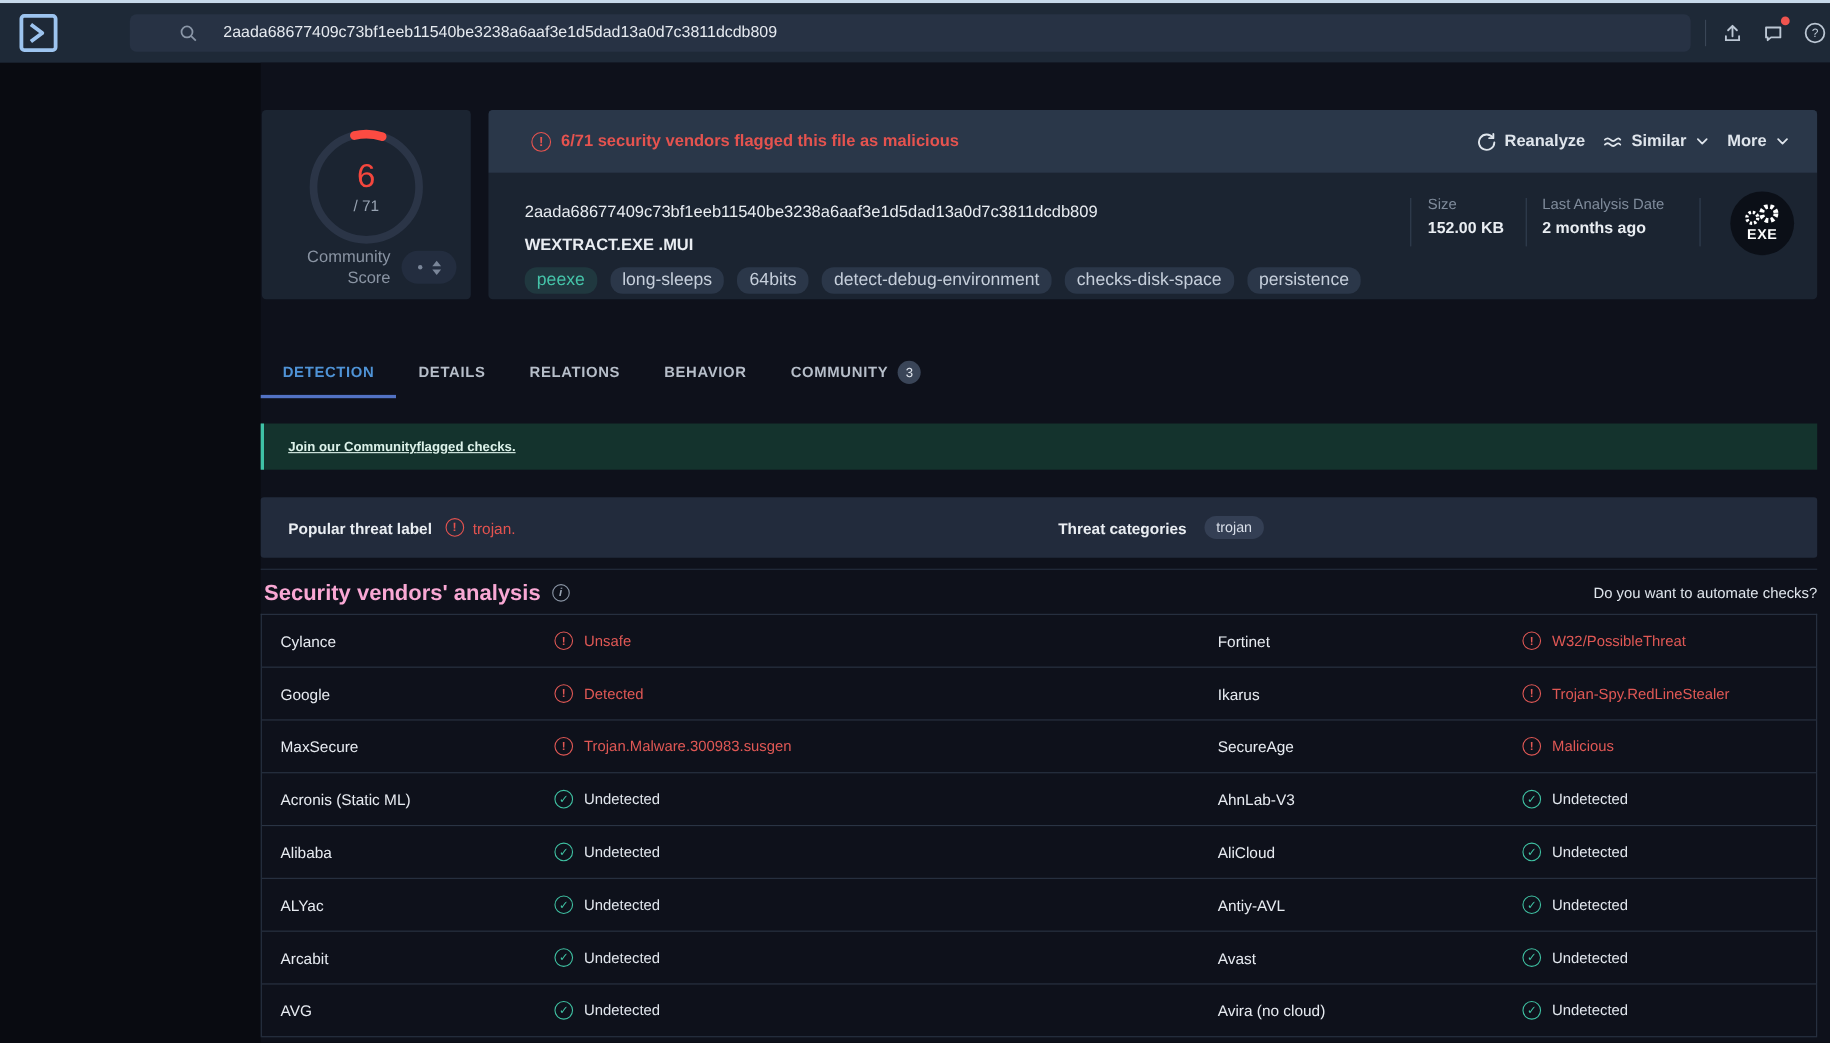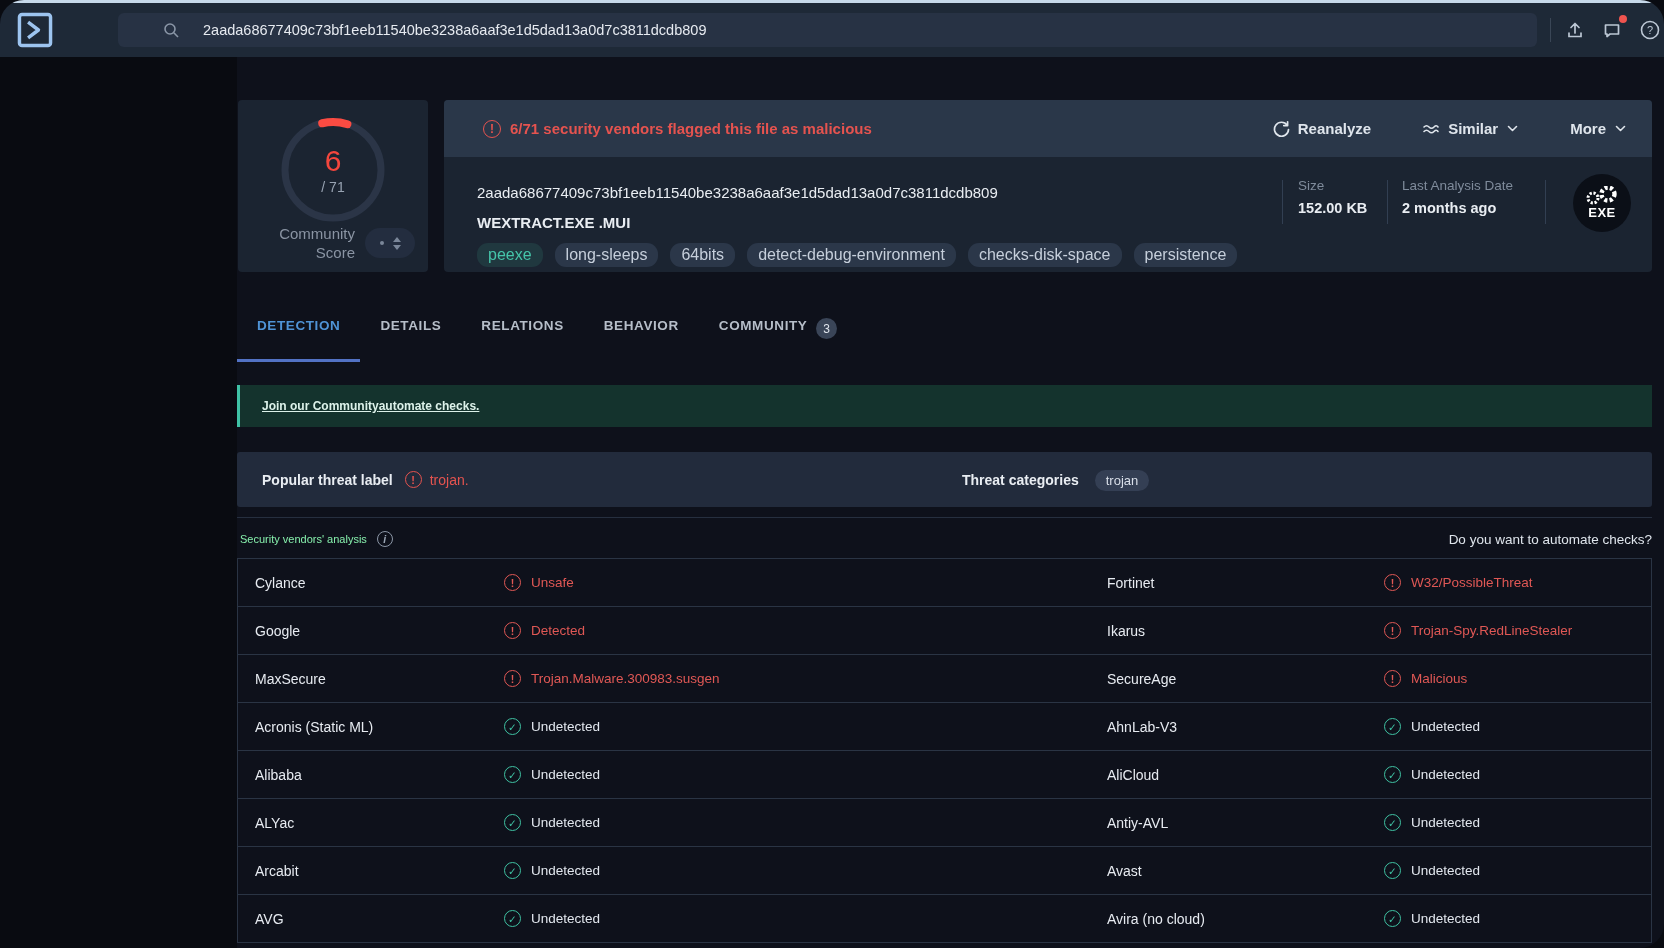--- a/index.html
+++ b/index.html
@@ -1,18 +1,18 @@
 <!DOCTYPE html>
 <html><head>
 <meta charset="utf-8">
 <style>
   * { box-sizing: border-box; margin: 0; padding: 0; }
   html,body { width:1664px; height:948px; overflow:hidden; background:#090b11;
     font-family:"Liberation Sans","DejaVu Sans",sans-serif; }
-  #app { position:relative; width:1664px; height:948px; overflow:hidden;border-radius:24px; }
+  #app { position:relative; width:1664px; height:948px; overflow:hidden; }
 
   
   .topline { position:absolute; top:0; left:0; width:100%; height:3px; background:#c7d9ea; }
   .header { position:absolute; top:3px; left:0; width:100%; height:54px; background:#1e2937;
     display:flex; align-items:center; }
   .logo { position:absolute; left:16px; top:8px; width:38px; height:38px; }
   .searchbox { position:absolute; left:118px; top:10px; width:1419px; height:34px;
     background:#273244; border-radius:6px; display:flex; align-items:center; padding-left:45px; }
   .searchbox svg { flex:0 0 auto; }
   .searchbox input { background:transparent; border:none; outline:none; color:#e6eaf0;
@@ -45,40 +45,40 @@
   .car-dn { width:0; height:0; border-left:4px solid transparent; border-right:4px solid transparent; border-top:5px solid #7a8699; }
 
   
   .file-card { position:absolute; left:444px; top:100px; width:1208px; height:172px;
     background:#1b2431; border-radius:4px; overflow:hidden; }
   .alert-strip { position:absolute; top:0; left:0; width:100%; height:57px; background:#2a3749;
     display:flex; align-items:center; padding:0 25px 0 39px; }
   .alert-ic { width:18px; height:18px; border-radius:50%; border:1.7px solid #e5534f; color:#e5534f;
     font-size:12px; font-weight:700; display:flex; align-items:center; justify-content:center; flex:0 0 auto; }
   .alert-txt { color:#e5534f; font-size:15px; font-weight:700; margin-left:9px; }
-  .strip-actions { margin-left:auto; display:flex; align-items:flex-end; gap:51px; }
+  .strip-actions { margin-left:auto; display:flex; align-items:flex-end; gap:16px; }
   .action-btn { display:flex; align-items:center; gap:8px; color:#dfe5ec; font-size:15px;
     font-weight:600; cursor:pointer; white-space:nowrap; }
   .hash-line { position:absolute; left:33px; top:84px; color:#e9edf2; font-size:15px; }
   .fname-line { position:absolute; left:33px; top:114px; color:#e9edf2; font-size:15px; font-weight:700; }
   .tags-row { position:absolute; left:33px; top:143px; display:flex; gap:12px; }
   .tag { background:#2b3749; color:#c6cfdb; font-size:16px; padding:3px 11px; border-radius:11px;
     cursor:pointer; white-space:nowrap; }
   .tag-hl { background:#20383f; color:#45c4a9; }
   .info-div { position:absolute; top:80px; width:1px; height:44px; background:#323f52; }
   .info-block { position:absolute; top:78px; }
   .info-label { color:#7f8b9b; font-size:13.5px; }
   .info-value { color:#e9edf2; font-size:14.5px; font-weight:700; margin-top:7px; }
   .exe-badge { position:absolute; right:21px; top:74px; width:58px; height:58px; border-radius:50%;
     background:#0b0f17; display:flex; flex-direction:column; align-items:center; justify-content:center; }
   .exe-txt { color:#ffffff; font-size:13px; font-weight:700; letter-spacing:.5px; margin-top:-1px;text-align:right; }
 
   
   .tab-bar { position:absolute; left:237px; top:318px; width:1415px; height:44px; display:flex; }
-  .tab { display:flex; padding:0 20px; height:44px; color:#b6bec9;
+  .tab { display:flex; align-items:center; padding:0 20px; height:44px; color:#b6bec9;
     font-size:13.5px; font-weight:700; letter-spacing:.6px; cursor:pointer;
     border-bottom:3px solid transparent; }
   .tab.active { color:#4f93d6; border-bottom-color:#5272c4; }
   .tab-badge { margin-left:9px; width:21px; height:21px; border-radius:50%; background:#3a4558;
     color:#dfe4ec; font-size:12px; font-weight:400; display:flex; align-items:center; justify-content:center; }
 
   
   .banner { position:absolute; left:237px; top:385px; width:1415px; height:42px; background:#14332d;
     border-left:3px solid #3fc2a6; display:flex; align-items:center; padding-left:22px;
     color:#cfe9e0; font-size:12px; }
@@ -95,21 +95,21 @@
   .tp-value { color:#e5534f; font-size:14px; margin-left:8px; }
   .tp-right { position:absolute; left:725px; top:0; height:55px; display:flex; align-items:center; }
   .cat-pill { margin-left:16px; background:#343f54; color:#d9dfe9; font-size:13px; padding:3px 11px;
     border-radius:11px; cursor:pointer; }
 
   .sec-sep { position:absolute; left:237px; top:517px; width:1415px; height:1px; background:#262f3f; }
 
   
   .vendors-hd { position:absolute; left:237px; top:526px; width:1415px; height:26px;
     display:flex; align-items:center; }
-  .vh-title { color:#86efac; font-size:11px; font-weight:400; margin-left:3px; }
+  .vh-title { color:#f9a8d4; font-size:20px; font-weight:700; margin-left:3px; }
   .info-ic { margin-left:10px; width:16px; height:16px; border-radius:50%; border:1.4px solid #8b96a6;
     color:#9aa5b4; font-size:10.5px; font-style:italic; font-weight:700; display:flex;
     align-items:center; justify-content:center; cursor:pointer; }
   .vh-right { margin-left:auto; color:#dfe5ec; font-size:13.5px; }
 
   
   .v-table { position:absolute; left:237px; top:558px; width:1415px;
     border:1px solid #2a3444; border-bottom:none; }
   .v-row { display:grid; grid-template-columns:266px 586px 294px 1fr; height:48px;
     border-bottom:1px solid #2a3444; align-items:center; }
@@ -266,21 +266,21 @@
         <span class="">BEHAVIOR</span>
       </div>
       <div class="tab">
         <span class="">COMMUNITY</span>
         <span class="tab-badge">3</span>
       </div>
     </div>
 
   <div class="banner">
     <b>Join our Community</b>
-      <b>automate checks.</b>
+      <b>flagged checks.</b>
   </div>
 
   <div class="threat-panel">
     <div class="tp-left">
       <span class="tp-title">Popular threat label</span>
       <span class="tp-alert">!</span>
       <span class="tp-value">trojan.</span>
     </div>
     <div class="tp-right">
       <span class="tp-title">Threat categories</span>

